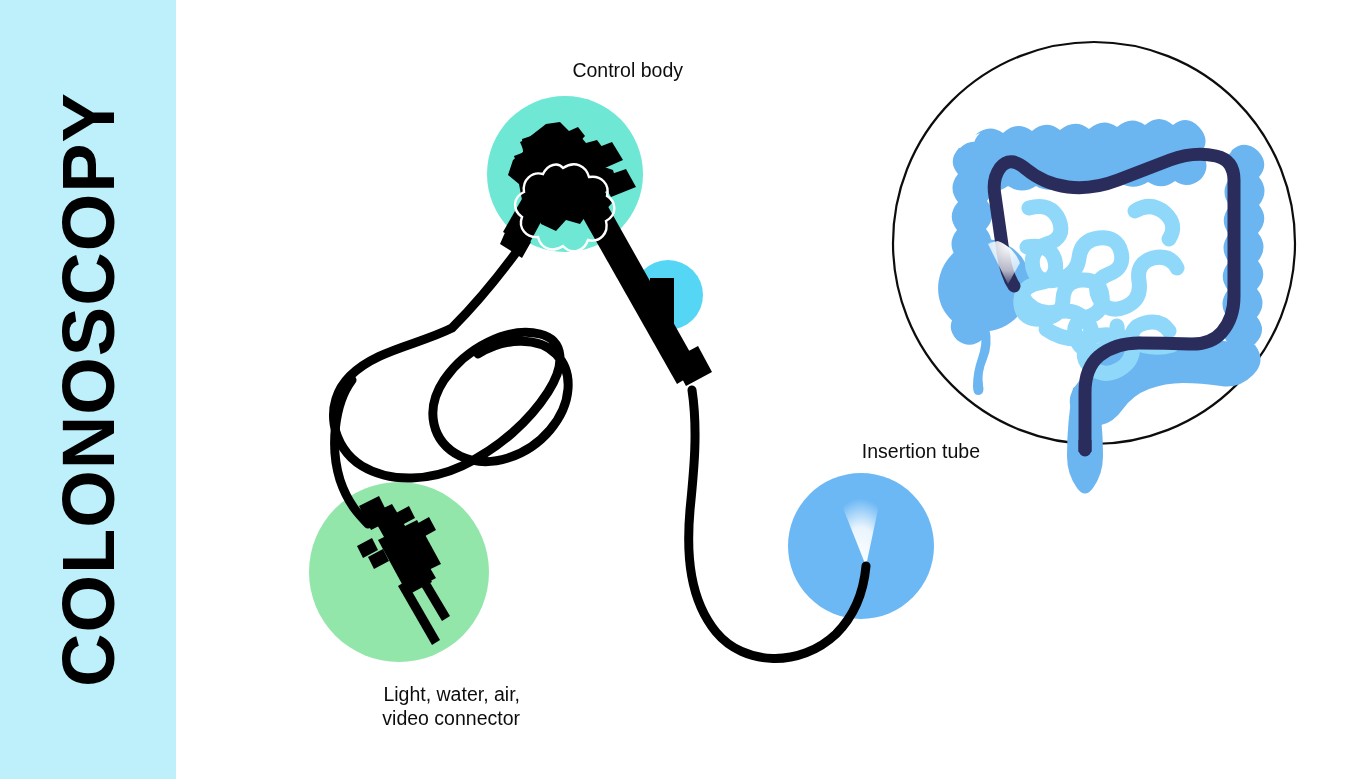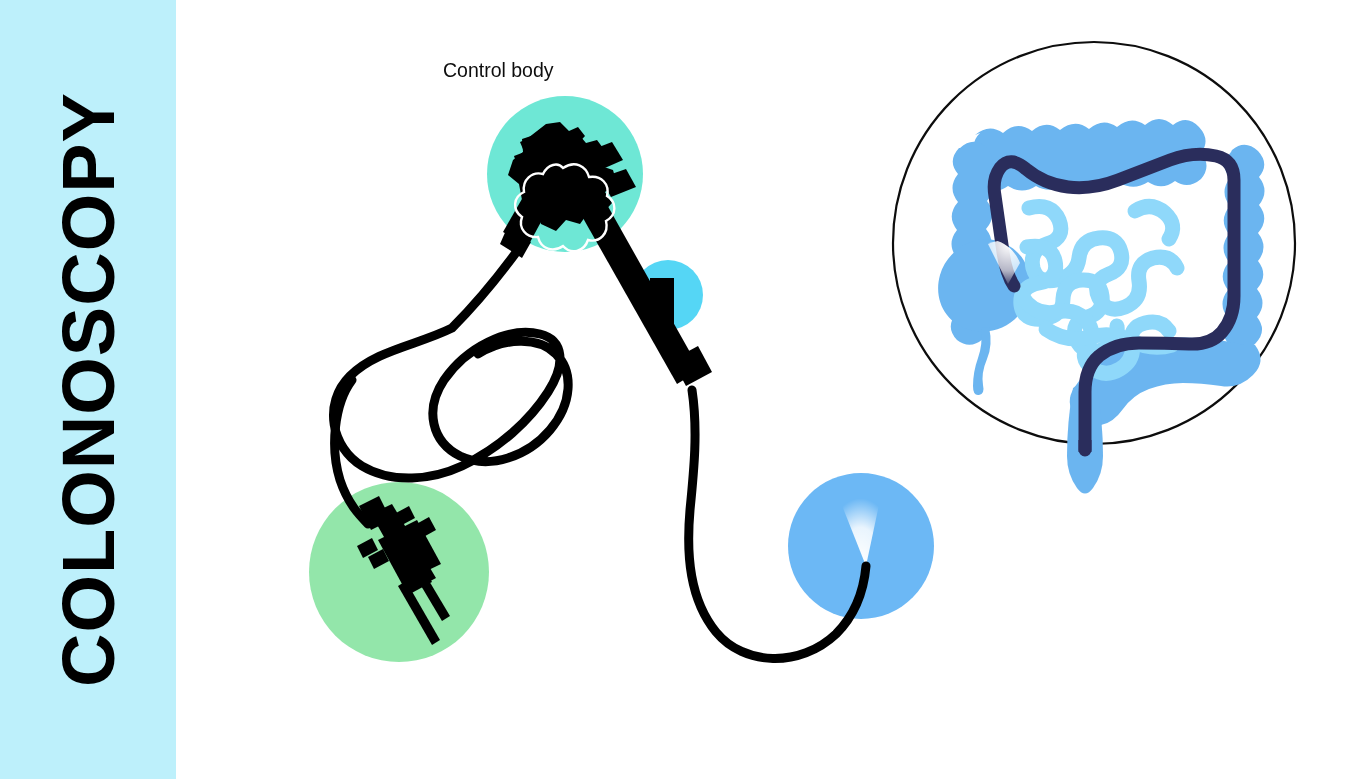--- a/index.html
+++ b/index.html
@@ -47,21 +47,21 @@
     white-space: nowrap;
   }
   
   .label {
     position: absolute;
     font-family: "Liberation Sans", sans-serif;
     font-size: 19.5px;
     font-weight: 400;
     color: #0d0d0d;
     line-height: 24px;
-    text-align: left;
+    text-align: right;
     white-space: pre-line;
   }
   #label-control-body { left: 443px; top: 58px; width: 240px; }
   #label-working-channel { left: 648px; top: 219px; width: 172px; }
   #label-insertion-tube { left: 740px; top: 439px; width: 240px; }
   #label-connector { left: 280px; top: 682px; width: 240px; }
 
   
   #art {
     position: absolute;
@@ -298,15 +298,18 @@
         <path d="M1008 284 L988 244 A 44 44 0 0 1 1029 247 Z" fill="url(#beamGrad2)"></path>
       </g>
 
       <path d="M1085 440 L1085 452" stroke="#2a2d5c" stroke-width="13" fill="none"></path>
     </g>
   </svg>
 
   <div class="label" id="label-control-body">Control body</div>
 
 
-
+  <div class="label" id="label-insertion-tube">Insertion tube</div>
+
+  <div class="label" id="label-connector">Light, water, air,
+video connector</div>
 
 </div>
 
 </body></html>

